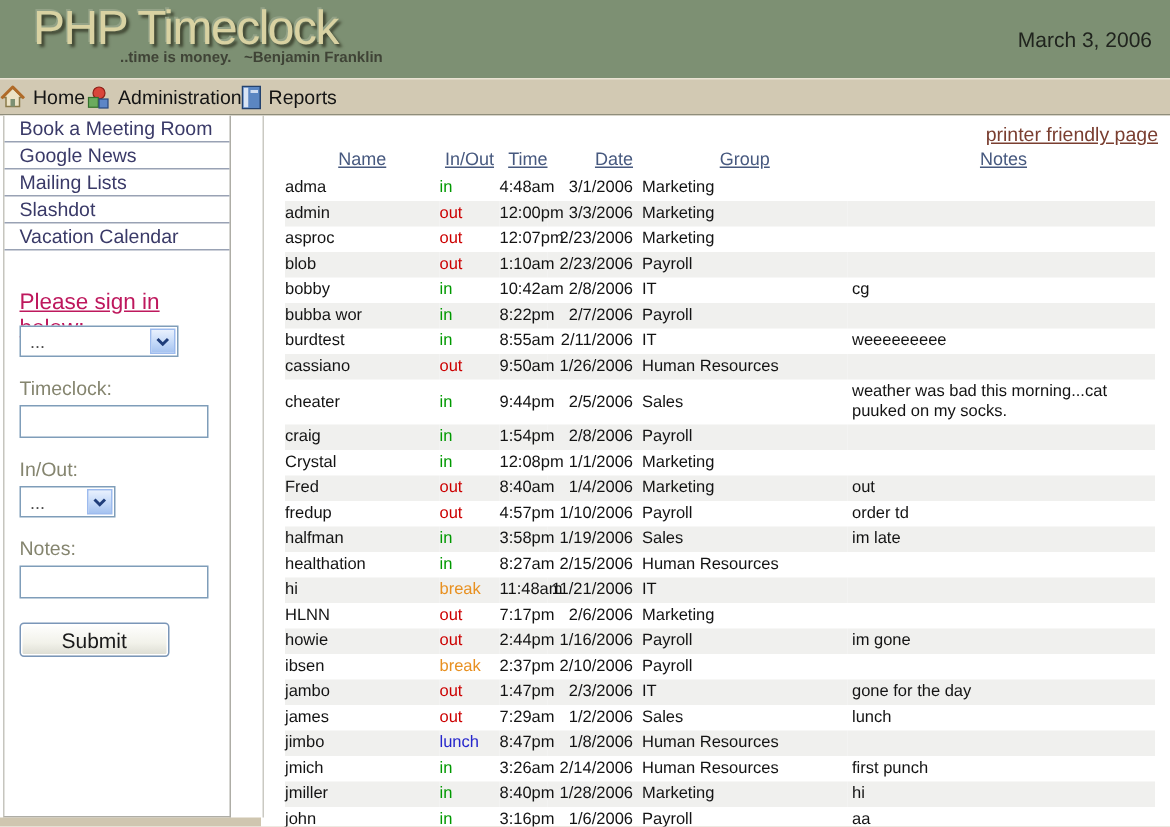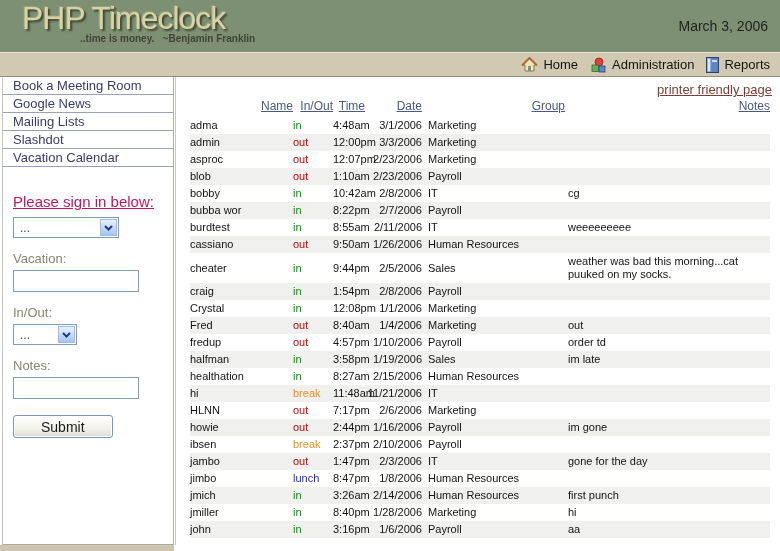--- a/index.html
+++ b/index.html
@@ -10,32 +10,32 @@
   .header { position:absolute; top:0; left:0; width:780px; height:52px; background:#7d9073; }
   .title { position:absolute; left:22px; top:0px; font-size:32px; font-weight:normal;
            color:#d9d2a2; text-shadow:-1px -1px 0 #93a287, 2px 2px 2px #3f4531; letter-spacing:-1px; }
   .tagline { position:absolute; left:80px; top:33px; font-size:10px; font-weight:bold;
              color:#3f4336; white-space:pre; }
   .date { position:absolute; right:12px; top:18px; font-size:14px; color:#20241e; }
 
   
   .navbar { position:absolute; top:52px; left:0; width:780px; height:25px; background:#d2c9b3;
             border-top:1px solid #e9e3d3; border-bottom:1px solid #8f8d7b;
-            display:flex; justify-content:flex-end; align-items:center; gap:12px;
+            display:flex; justify-content:flex-start; align-items:center; gap:0;
             padding-right:10px; font-size:13px; color:#141414; }
   .nav-item { display:flex; align-items:center; gap:5px; cursor:pointer; }
   .nav-item svg { display:block; }
 
   
   .content-bg { position:absolute; top:77px; left:0; width:780px; height:474px; background:#ffffff; }
   .bottom-strip { position:absolute; left:0; top:545px; width:174px; height:6px; background:#cfc6b0; }
   .main-divider { position:absolute; left:175px; top:77px; width:1px; height:468px; background:#cac9c2; }
 
   
-  .sidebar { position:absolute; left:2px; top:77px; width:172px; height:468px; background:#fff;
+  .sidebar { position:absolute; left:2px; top:77px; width:152px; height:468px; background:#fff;
              border-left:1px solid #c6c5be; border-right:1px solid #aeada6; border-bottom:1px solid #aeada6; }
   .side-link { height:18px; line-height:18px; padding-left:10px; font-size:13px; color:#3a3a68;
                border-bottom:1px solid #99a2b4; cursor:pointer; }
   .signin-heading { margin:26px 0 0 10px; font-size:15px; color:#be185d;
                     text-decoration:underline; cursor:pointer; display:inline-block; }
   .form { position:absolute; left:10px; top:140px; width:150px; }
   .f-label { font-size:13px; color:#85856f; margin-bottom:4px; }
   .f-group { margin-bottom:13px; }
   .xp-select { position:relative; background:#fff; border:1px solid #7f9db9; height:21px; cursor:pointer; }
   .xp-select .val { position:absolute; left:6px; top:3px; font-size:12px; color:#4a4a4a; }
@@ -51,21 +51,21 @@
                 background:linear-gradient(180deg,#ffffff 0%,#f2f2ea 60%,#dcdcd2 100%);
                 border:1px solid #7a96b8; border-radius:3px; cursor:pointer;
                 box-shadow:inset 0 0 0 1px #fff;text-align:right; }
 
   
   .printer-link { position:absolute; right:8px; top:82px; font-size:13px; color:#7a3e30;
                   text-decoration:underline; cursor:pointer; }
   .tc-table { position:absolute; left:190px; top:99px; width:580px;
               border-collapse:collapse; table-layout:fixed; font-size:11px; color:#131313; }
   .tc-table th { font-weight:normal; font-size:12px; color:#47597f; text-decoration:underline;
-                 text-align:right; padding:0 0 4px 0; cursor:pointer; }
+                 text-align:center; padding:0 0 4px 0; cursor:pointer; }
   .tc-table th.r, .tc-table td.r { text-align:right; }
   .tc-table td { padding:2px 0; line-height:13px; vertical-align:middle; }
   .tc-table td.c-group, .tc-table th.h-group { padding-left:6px; }
   .tc-table td.c-notes, .tc-table th.h-notes { padding-left:3px; }
   .tc-table tbody tr:nth-child(even) { background:#f0f0ee; }
 </style>
 </head>
 <body>
 
 <div class="header">
@@ -124,21 +124,21 @@
       <div class="xp-select sel-name">
         <span class="val">...</span>
         <span class="xp-arrow">
           <svg width="9" height="6" viewBox="0 0 9 6">
               <path d="M1 1 L4.5 4.5 L8 1" fill="none" stroke="#1f3d7a" stroke-width="2"></path>
             </svg>
         </span>
       </div>
     </div>
     <div class="f-group">
-      <div class="f-label">Vacation:</div>
+      <div class="f-label">Timeclock:</div>
       <input type="password" class="text-input" style="">
     </div>
     <div class="f-group">
       <div class="f-label">In/Out:</div>
       <div class="xp-select sel-inout">
         <span class="val">...</span>
         <span class="xp-arrow">
           <svg width="9" height="6" viewBox="0 0 9 6">
               <path d="M1 1 L4.5 4.5 L8 1" fill="none" stroke="#1f3d7a" stroke-width="2"></path>
             </svg>
@@ -330,20 +330,28 @@
       </tr>
       <tr>
         <td class="c-name">jambo</td>
         <td class="c-status" style="color: rgb(204, 0, 0);">out</td>
         <td class="c-time r">1:47pm</td>
         <td class="c-date r">2/3/2006</td>
         <td class="c-group">IT</td>
         <td class="c-notes">gone for the day</td>
       </tr>
       <tr>
+        <td class="c-name">james</td>
+        <td class="c-status" style="color: rgb(204, 0, 0);">out</td>
+        <td class="c-time r">7:29am</td>
+        <td class="c-date r">1/2/2006</td>
+        <td class="c-group">Sales</td>
+        <td class="c-notes">lunch</td>
+      </tr>
+      <tr>
         <td class="c-name">jimbo</td>
         <td class="c-status" style="color: rgb(38, 38, 204);">lunch</td>
         <td class="c-time r">8:47pm</td>
         <td class="c-date r">1/8/2006</td>
         <td class="c-group">Human Resources</td>
         <td class="c-notes"></td>
       </tr>
       <tr>
         <td class="c-name">jmich</td>
         <td class="c-status" style="color: rgb(0, 153, 0);">in</td>

